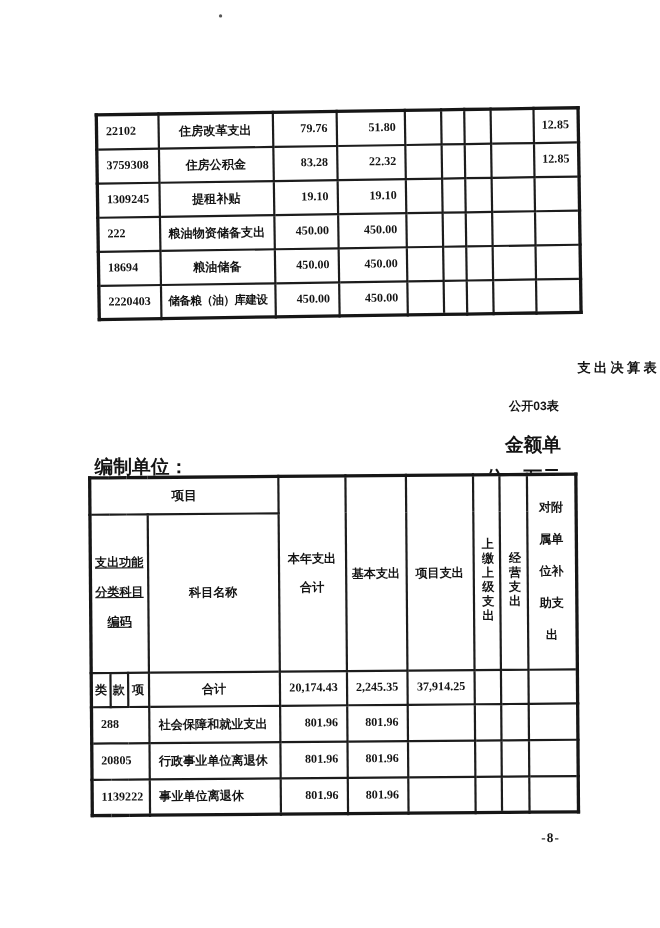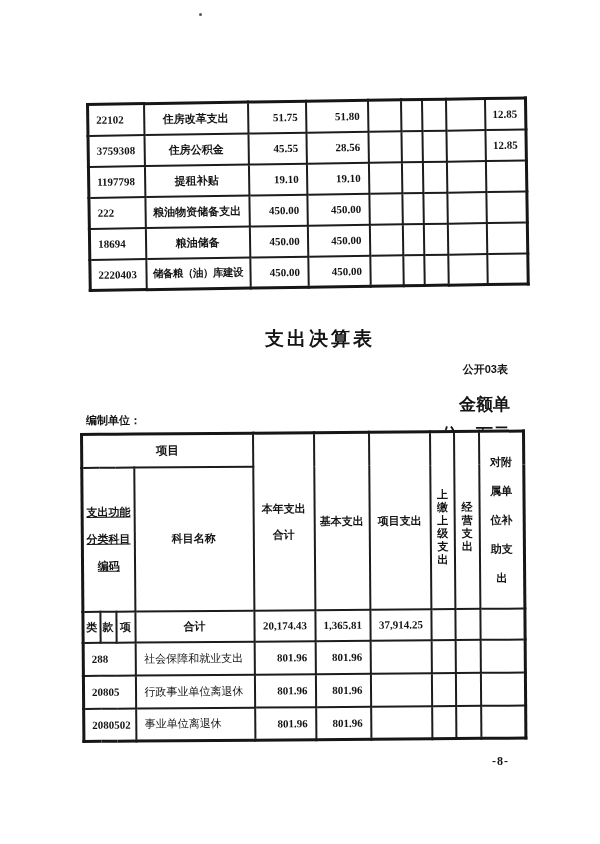--- a/index.html
+++ b/index.html
@@ -14,39 +14,39 @@
   td{border:2px solid #1c1c1c;padding:0;overflow:hidden;}
   .tbl-wrap{position:absolute;}
   .tilt1{transform:rotate(-0.85deg);transform-origin:0 0;}
   .tilt2{transform:rotate(-0.45deg);transform-origin:0 0;}
   table{border:3px solid #161616;}
 
   
   .code{font-family:"Liberation Serif",serif;font-weight:bold;font-size:11px;
         text-align:left;padding-left:7px;vertical-align:middle;}
   .cjk{font-weight:bold;font-size:11px;text-align:center;vertical-align:middle;}
-  .cjk-left{font-weight:normal;font-size:11px;text-align:left;padding-left:8px;vertical-align:middle;border-radius:14px;}
+  .cjk-left{font-weight:bold;font-size:11px;text-align:left;padding-left:8px;vertical-align:middle;border-radius:14px;}
   .name-tight{font-size:10.5px;letter-spacing:-0.5px;white-space:nowrap;}
   .num{font-family:"Liberation Serif",serif;font-weight:bold;font-size:11px;
        text-align:right;padding-right:7px;vertical-align:middle;}
   .t1 tr{height:31px;}
 
   
   .hproj{font-weight:bold;font-size:11.5px;text-align:center;vertical-align:middle;}
   .hwrap{font-weight:bold;font-size:11px;text-align:center;vertical-align:middle;}
   .hwrap .blk{display:inline-block;width:48px;line-height:27px;word-break:break-all;text-decoration:underline;}
   .hwrap .blk2{display:inline-block;width:48px;line-height:26px;word-break:break-all;}
   .vcell{text-align:center;vertical-align:middle;}
   .vcell span{writing-mode:vertical-rl;text-orientation:upright;
               font-weight:bold;font-size:11px;letter-spacing:13px;display:inline-block;}
   .subsidy-cell{font-weight:bold;font-size:11px;text-align:center;vertical-align:middle;}
   .subsidy-cell .blk{display:inline-block;width:26px;line-height:29px;word-break:break-all;}
   .lkx{font-weight:bold;font-size:11px;text-align:center;vertical-align:middle;}
 
-  .title{font-size:19px;font-weight:bold;letter-spacing:3px;text-align:center;
+  .title{font-size:12px;font-weight:bold;letter-spacing:3px;text-align:right;
          width:100%;left:0;padding-left:40px;box-sizing:border-box;}
   .meta{font-weight:bold;font-size:11px;}
   .unit-block{width:80px;text-align:right;line-height:30px;font-weight:bold;font-size:17px;}
   .pageno{font-family:"Liberation Serif",serif;font-weight:bold;font-size:12px;letter-spacing:1px;}
   .speck{position:absolute;background:#555;border-radius:50%;}
 </style>
 </head>
 <body>
 
 <div class="speck" style="left:199px;top:13px;width:3px;height:3px;"></div>
@@ -62,41 +62,41 @@
         <col style="width:33px">
         <col style="width:21px">
       <col style="width:24px">
         <col style="width:39px">
         <col style="width:41px">
     </colgroup>
     <tbody>
         <tr>
       <td class="code">22102</td>
       <td class="cjk">住房改革支出</td>
-      <td class="num">51.75</td>
+      <td class="num">79.76</td>
       <td class="num">51.80</td>
       <td></td>
       <td></td>
       <td></td>
       <td></td>
       <td class="num">12.85</td>
     </tr>
     <tr>
       <td class="code">3759308</td>
       <td class="cjk">住房公积金</td>
-      <td class="num">45.55</td>
-      <td class="num">28.56</td>
+      <td class="num">83.28</td>
+      <td class="num">22.32</td>
       <td></td>
       <td></td>
       <td></td>
       <td></td>
       <td class="num">12.85</td>
     </tr>
     <tr>
-      <td class="code">1197798</td>
+      <td class="code">1309245</td>
       <td class="cjk">提租补贴</td>
       <td class="num">19.10</td>
       <td class="num">19.10</td>
       <td></td>
       <td></td>
       <td></td>
       <td></td>
       <td class="num"></td>
     </tr>
     <tr>
@@ -132,21 +132,21 @@
       <td></td>
       <td class="num"></td>
     </tr>
   </tbody>
     </table>
 </div>
 
 <div class="abs title" style="top:326px;">支出决算表</div>
 <div class="abs meta" style="right:92px;top:362px;">公开03表</div>
 <div class="abs unit-block" style="right:90px;top:390px;">金额单位：万元</div>
-<div class="abs meta" style="left:86px;top:413px;font-size:11px;">编制单位：</div>
+<div class="abs meta" style="left:86px;top:413px;font-size:17px;">编制单位：</div>
 
 <div class="tbl-wrap tilt2" style="left:80px;top:433px;">
   <table>
     <colgroup>
       <col style="width:17px">
         <col style="width:16px">
         <col style="width:19px">
       <col style="width:119px">
         <col style="width:61px">
         <col style="width:55px">
@@ -168,21 +168,21 @@
     <tr style="height:144px;">
       <td colspan="3" class="hwrap"><span class="blk">支出功能分类科目编码</span></td>
       <td class="hwrap">科目名称</td>
     </tr>
     <tr style="height:31px;">
       <td class="lkx">类</td>
       <td class="lkx">款</td>
       <td class="lkx">项</td>
       <td class="cjk">合计</td>
       <td class="num">20,174.43</td>
-      <td class="num">1,365.81</td>
+      <td class="num">2,245.35</td>
       <td class="num">37,914.25</td>
       <td></td>
       <td></td>
       <td></td>
     </tr>
     <tr style="height:33px;">
       <td colspan="3" class="code">288</td>
       <td class="cjk-left">社会保障和就业支出</td>
       <td class="num">801.96</td>
       <td class="num">801.96</td>
@@ -195,21 +195,21 @@
       <td colspan="3" class="code">20805</td>
       <td class="cjk-left">行政事业单位离退休</td>
       <td class="num">801.96</td>
       <td class="num">801.96</td>
       <td></td>
       <td></td>
       <td></td>
       <td></td>
     </tr>
     <tr style="height:33px;">
-      <td colspan="3" class="code">2080502</td>
+      <td colspan="3" class="code">1139222</td>
       <td class="cjk-left">事业单位离退休</td>
       <td class="num">801.96</td>
       <td class="num">801.96</td>
       <td></td>
       <td></td>
       <td></td>
       <td></td>
     </tr>
   </tbody>
     </table>

